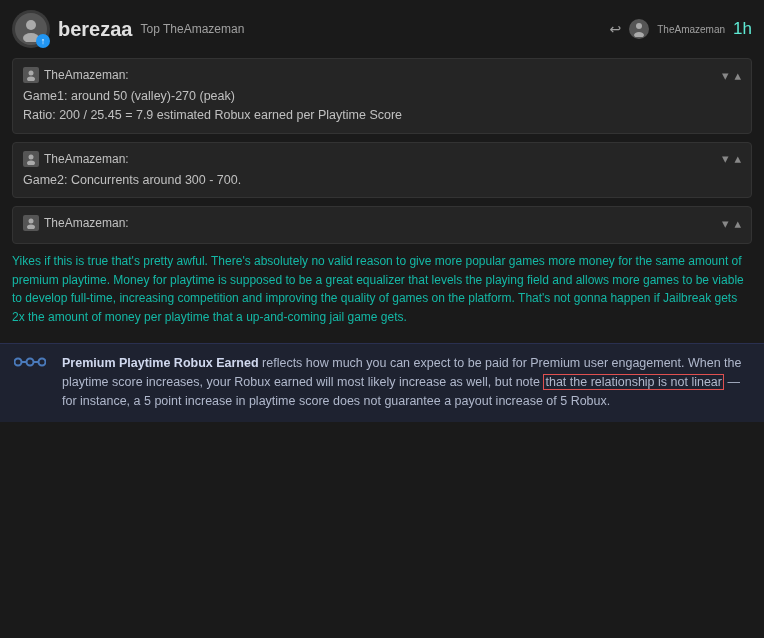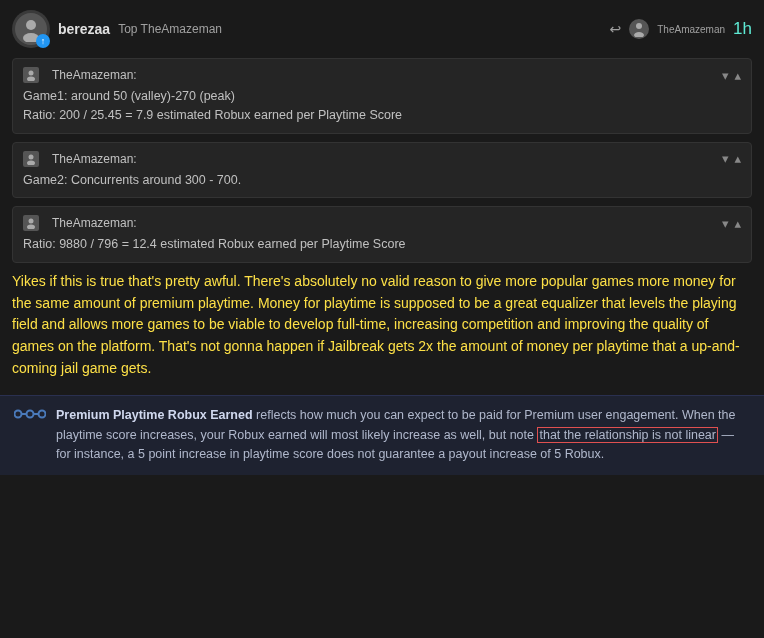--- a/index.html
+++ b/index.html
@@ -62,21 +62,21 @@
       display: flex;
       align-items: center;
       justify-content: center;
       font-size: 9px;
       color: white;
     }
 
     .username {
       color: #e0e0e0;
       font-weight: bold;
-      font-size: 14px;
+      font-size: 20px;
     }
 
     .top-contributor-badge {
       color: #a0a0a0;
       font-size: 12px;
     }
 
     .post-header-right {
       display: flex;
       align-items: center;
@@ -125,49 +125,49 @@
       align-items: center;
       justify-content: space-between;
       margin-bottom: 4px;
     }
 
     .quoted-username {
       color: #c0c0c0;
       font-size: 12px;
       display: flex;
       align-items: center;
-      gap: 13px;
+      gap: 5px;
     }
 
     .quoted-controls {
       display: flex;
       gap: 6px;
       color: #888;
     }
 
     .quoted-text {
       color: #c0c0c0;
       font-size: 12.5px;
       line-height: 1.5;
     }
 
     .main-text {
-      color: #fde047;
-      font-size: 14px;
+      color: #14b8a6;
+      font-size: 12px;
       line-height: 1.55;
       margin-bottom: 10px;
     }
 
     .info-section {
       background: #1e2230;
       border-top: 1px solid #2a3050;
       padding: 10px 14px;
       display: flex;
       align-items: flex-start;
-      gap: 10px;
+      gap: 16px;
     }
 
     .info-icon {
       display: flex;
       align-items: center;
       margin-top: 2px;
       flex-shrink: 0;
     }
 
     .info-text {
@@ -283,21 +283,20 @@
           </svg>
         </div>
         <span>TheAmazeman:</span>
       </div>
       <div class="quoted-controls">
         <span>▾</span>
         <span>▴</span>
       </div>
     </div>
     <div class="quoted-text">
-      <div>Ratio: 9880 / 796 = 12.4 estimated Robux earned per Playtime Score</div>
     </div>
   </div>
 
   <p class="main-text">Yikes if this is true that's pretty awful. There's absolutely no valid reason to give more popular games more money for the same amount of premium playtime. Money for playtime is supposed to be a great equalizer that levels the playing field and allows more games to be viable to develop full-time, increasing competition and improving the quality of games on the platform. That's not gonna happen if Jailbreak gets 2x the amount of money per playtime that a up-and-coming jail game gets.</p>
 
 </div>
 
 <div class="info-section">
   <div class="info-icon">
 

